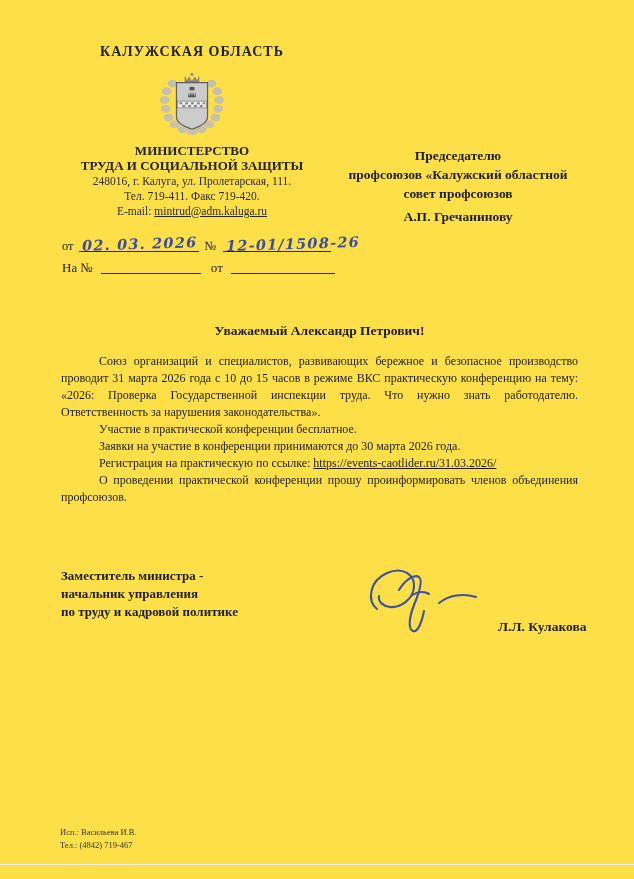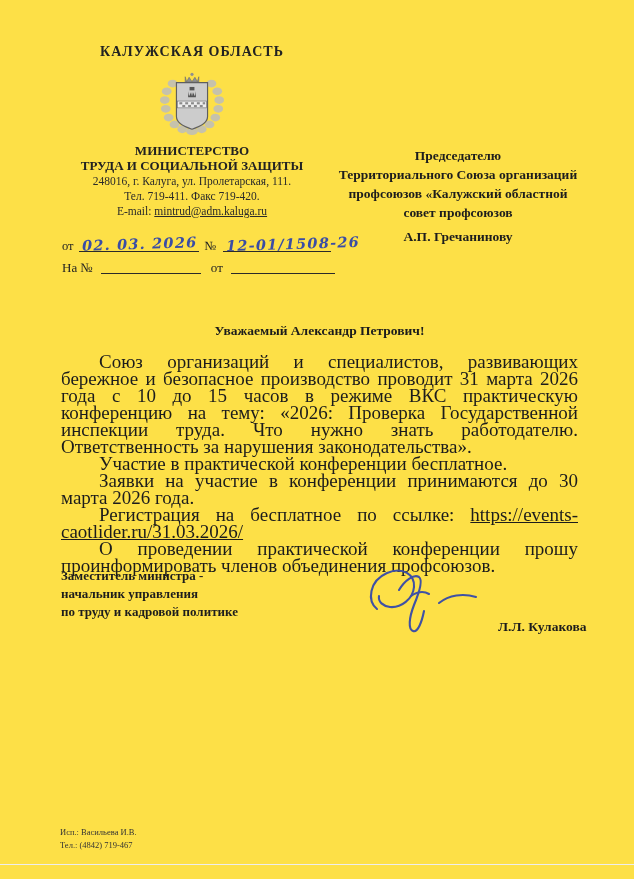--- a/index.html
+++ b/index.html
@@ -28,21 +28,21 @@
     font-size:14.5px;letter-spacing:1.2px;transform:rotate(-1.8deg);
     font-family:"DejaVu Serif", serif;
   }
   
   .addressee{position:absolute;top:146px;left:312px;width:292px;text-align:center;
     font-weight:bold;font-size:13.5px;line-height:1.42;color:#1d1d1d;}
   .addressee .name{margin-top:4px;}
   
   .body-block{position:absolute;top:323px;left:61px;width:517px;}
   .salutation{text-align:center;font-weight:bold;font-size:13.5px;margin-bottom:14px;}
-  .body-block p{margin:0;font-size:19px;line-height:17px;text-align:justify;text-indent:38px;}
+  .body-block p{margin:0;font-size:12px;line-height:17px;text-align:justify;text-indent:38px;}
   .link{text-decoration:underline;color:#1c1c1c;}
   
   .sig-row{position:absolute;top:567px;left:61px;width:522px;height:80px;}
   .sig-pos{font-weight:bold;font-size:13px;line-height:1.4;color:#1d1d1d;width:240px;}
   .sig-scrawl{position:absolute;left:300px;top:-4px;width:125px;height:78px;}
   .sig-name{position:absolute;left:437px;top:52px;font-weight:bold;font-size:13.5px;white-space:nowrap;}
   
   .footer{position:absolute;top:826px;left:60px;font-size:8.5px;line-height:1.55;color:#333;}
   .scan-line{position:absolute;top:864px;left:0;width:634px;height:1px;background:#ededed;}
 </style>
@@ -110,32 +110,31 @@
   <div class="ref-line">
     <span>от</span><span class="blank w1"><span class="hand">02. 03. 2026</span></span><span>№</span><span class="blank w2"><span class="hand">12-01/1508-26</span></span>
   </div>
 
   <div class="reply-line">
     <span>На  №</span><span class="blank w3"></span><span>от</span><span class="blank w4"></span>
   </div>
 
   <div class="addressee">
     <div>Председателю</div>
-    <div>Территориального Союза организаций</div>
     <div>профсоюзов «Калужский областной</div>
     <div>совет профсоюзов</div>
     <div class="name">А.П. Гречанинову</div>
   </div>
 
   <div class="body-block">
     <div class="salutation">Уважаемый Александр Петрович!</div>
     <p>Союз организаций и специалистов, развивающих бережное и безопасное производство проводит 31 марта 2026 года с 10 до 15 часов в режиме ВКС практическую конференцию на тему: «2026: Проверка Государственной инспекции труда. Что нужно знать работодателю. Ответственность за нарушения законодательства».</p>
     <p>Участие в практической конференции бесплатное.</p>
     <p>Заявки на участие в конференции принимаются до 30 марта 2026 года.</p>
-    <p><span>Регистрация на бесплатное по ссылке: </span><span class="link">https://events-caotlider.ru/31.03.2026/</span></p>
+    <p><span>Регистрация на практическую по ссылке: </span><span class="link">https://events-caotlider.ru/31.03.2026/</span></p>
     <p>О проведении практической конференции прошу проинформировать членов объединения профсоюзов.</p>
   </div>
 
   <div class="sig-row">
     <div class="sig-pos">
       <div>Заместитель министра -</div>
       <div>начальник управления</div>
       <div>по труду и кадровой политике</div>
     </div>
     <div class="sig-scrawl">

